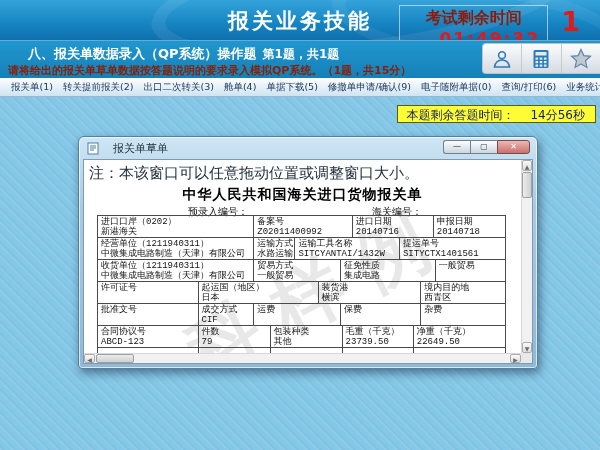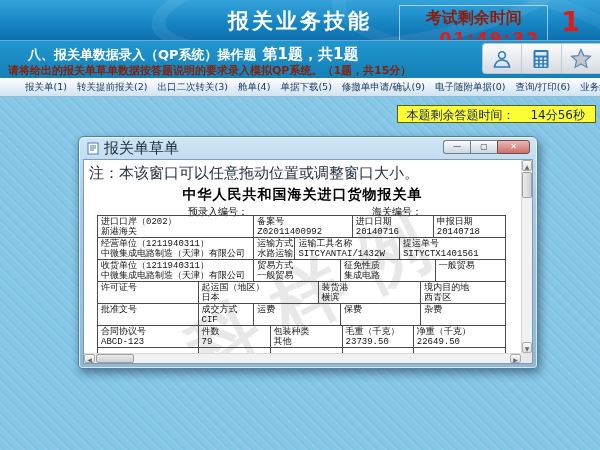--- a/index.html
+++ b/index.html
@@ -18,50 +18,50 @@
   .exam-timer { position:absolute; right:52px; top:5px; text-align:center;
     border:1px solid rgba(255,255,255,0.55); padding:2px 7px 1px; }
   .exam-timer .lbl { font-size:16px; font-weight:bold; color:#8F1A0A; }
   .exam-timer .val { font-size:17px; font-weight:bold; color:#E51818; letter-spacing:2px;margin-left:32px; }
   .page-num { position:absolute; right:20px; top:6px; font-size:27px; font-weight:bold; color:#E51818; }
 
   
   .taskbar { position:absolute; left:0; top:40px; width:600px; height:38px;
     background:linear-gradient(180deg,#2196CE,#1580B8); border-top:1px solid rgba(255,255,255,0.35); overflow:hidden; }
   .task-heading { position:absolute; left:28px; top:4px; font-size:13px; font-weight:bold; color:#FFFFFF; white-space:nowrap; }
-  .task-heading .note { font-size:15px; font-weight:bold; margin-left:6px; }
+  .task-heading .note { font-size:12px; font-weight:bold; margin-left:6px; }
   .task-instruction { position:absolute; left:8px; top:22px; font-size:11px; font-weight:bold; color:#8B1E04; white-space:nowrap; }
   .icon-panel { position:absolute; right:0; top:2px; height:31px; width:118px; display:flex;
     background:linear-gradient(180deg,#FBFCFD,#D5DBE1); border:1px solid #B9C4CE; border-right:none; border-radius:4px 0 0 4px; }
   .icon-btn { flex:1; display:flex; align-items:center; justify-content:center; border-right:1px solid #C2CBD3; cursor:default; }
   .icon-btn:last-child { border-right:none; }
 
   
   .menubar { position:absolute; left:0; top:78px; width:600px; height:19px;
     background:linear-gradient(180deg,#FEFEFE,#CFE3F2); border-bottom:1px solid #98B9D4;
-    display:flex; align-items:center; padding-left:20px; overflow:hidden; }
+    display:flex; align-items:center; padding-left:6px; overflow:hidden; }
   .menu-item { font-size:9.5px; color:#16365C; padding:0 5px; white-space:nowrap; cursor:default; }
 
   
   .content-bg { position:absolute; left:0; top:97px; width:600px; height:353px;
     background:repeating-linear-gradient(45deg, rgba(255,255,255,0.07) 0 2px, rgba(0,40,80,0.03) 2px 4px, transparent 4px 8px), #84C7E6; }
 
   
   .question-timer { position:absolute; right:4px; top:105px; height:18px; padding:1px 10px 1px 8px;
     background:#FDFD35; border:1px solid #5C5C10; font-size:12px; color:#14215E; white-space:nowrap; }
   .question-timer .qv { margin-left:16px; }
 
   
   .window { position:absolute; left:78px; top:136px; width:460px; height:233px;
     background:linear-gradient(180deg,#CFE6F5 0%,#A9CCE3 30%,#8FB9D6 100%);
     border:1px solid #55819F; border-radius:6px 6px 4px 4px;
     box-shadow:2px 4px 10px rgba(0,10,40,0.45), inset 0 0 0 1px rgba(255,255,255,0.65); }
   .win-titlebar { position:absolute; left:0; top:0; right:0; height:22px; display:flex; align-items:center;
     padding:0 8px; cursor:default; }
-  .win-title { font-size:15px; color:#1D2B37; margin-left:5px; }
+  .win-title { font-size:11px; color:#1D2B37; margin-left:14px; }
   .caption-btns { position:absolute; right:7px; top:3px; display:flex; }
   .cap-btn { width:27px; height:14px; font-size:8px; line-height:12px; text-align:center; color:#33414E;
     background:linear-gradient(180deg,#FDFDFE,#CBD6DF); border:1px solid #70828F; border-right:none; }
   .cap-btn:first-child { border-radius:3px 0 0 3px; }
   .cap-close { width:33px; border:1px solid #7A4A4A; border-radius:0 3px 3px 0;
     background:linear-gradient(180deg,#EDB8B4,#C9706C); color:#FFFFFF; font-weight:bold; }
 
   .win-body { position:absolute; left:4px; right:4px; top:22px; bottom:4px; background:#FFFFFF; border:1px solid #7E9BB3; }
   .form-area { position:absolute; left:0; top:0; right:11px; bottom:10px; overflow:hidden; }
   .win-note { position:absolute; left:5px; top:4px; font-size:15px; color:#22303E; }

